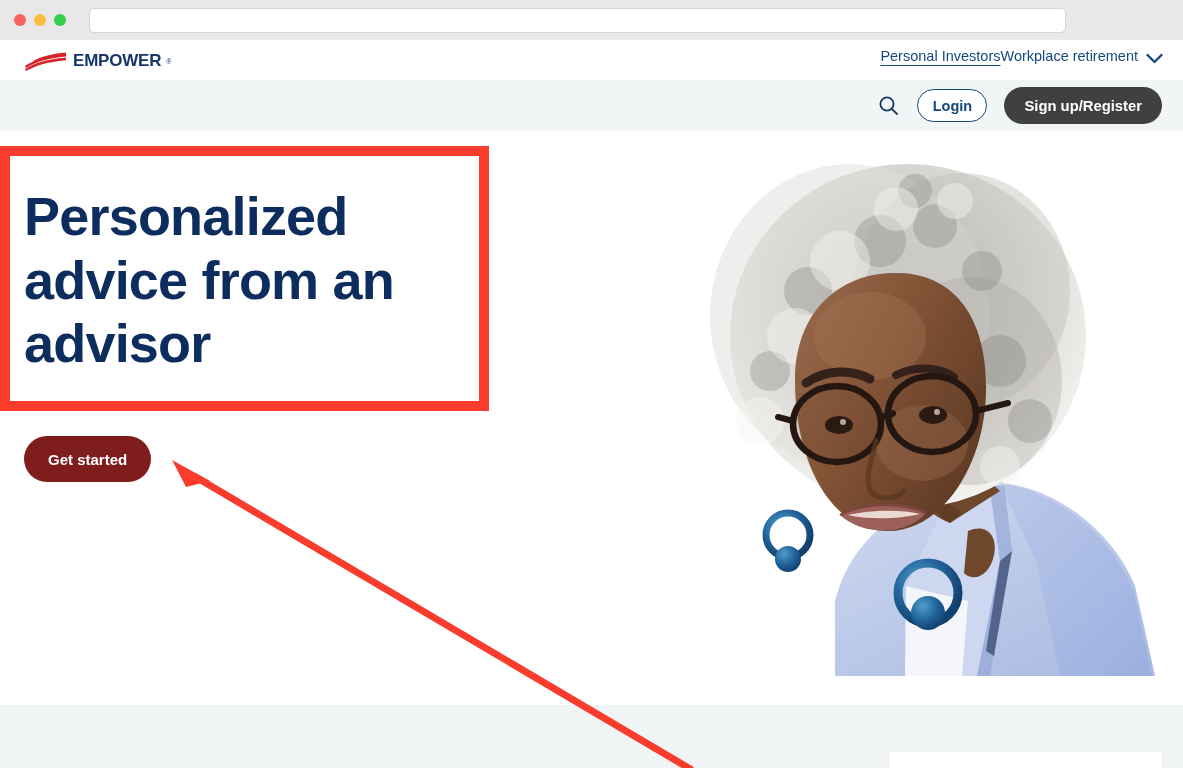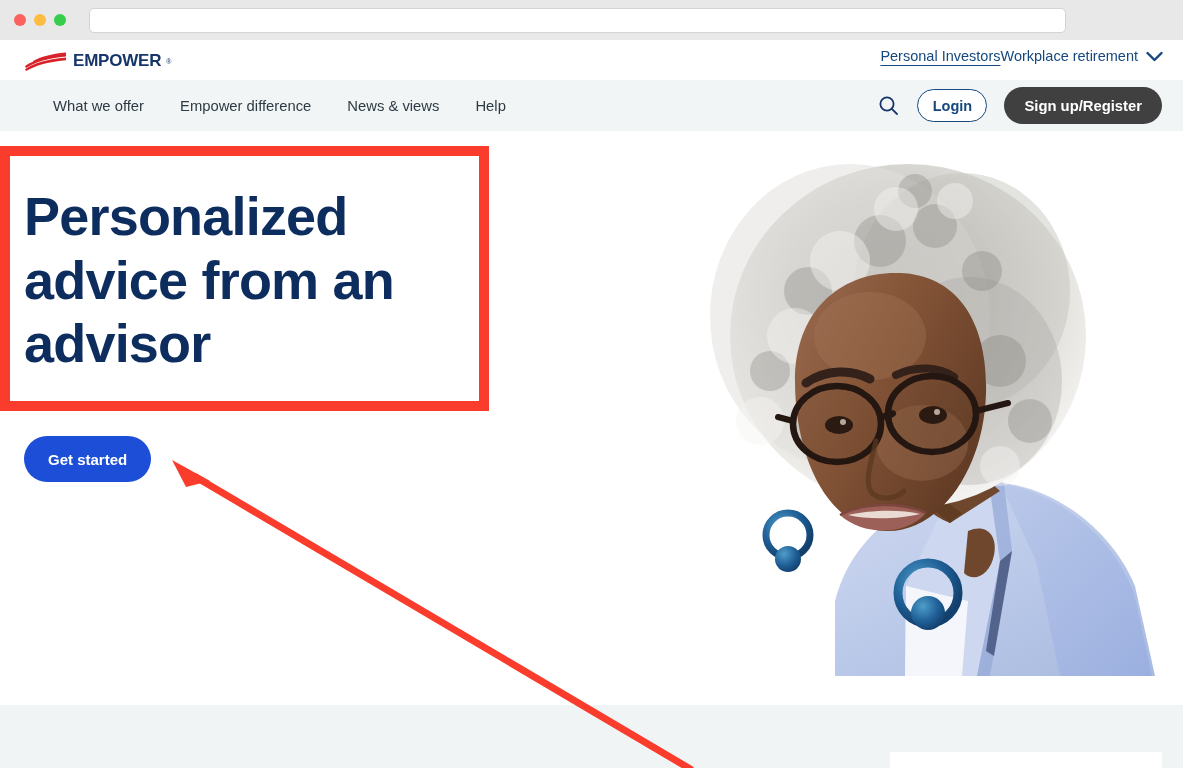--- a/index.html
+++ b/index.html
@@ -58,21 +58,21 @@
   #utility-links {
     position: absolute; right: 20px; top: 48px;
     display: flex; align-items: center; 
   }
   .utility-link {
     font-size: 14.5px; color: #14487f;
     text-decoration: none; white-space: nowrap;
     cursor: pointer;
   }
   .utility-link.active { text-decoration: underline; text-underline-offset: 4px; }
-  .utility-link-group { display: flex; align-items: center; gap: 8px; cursor: pointer; }
+  .utility-link-group { display: flex; align-items: flex-end; gap: 8px; cursor: pointer; }
 
   
   #main-nav {
     position: absolute; left: 0; top: 80px;
     width: 1183px; height: 51px;
     background: #f1f5f6;
     display: flex; align-items: center;
   }
   #nav-links {
     position: absolute; left: 53px; top: 0;
@@ -133,21 +133,21 @@
     font-size: 54px; line-height: 1.18;
     font-weight: bold; color: #0d2d5e;
     letter-spacing: -0.8px;
     max-width: 450px;
     margin-top: 24px;
   }
   #get-started-button {
     position: absolute; left: 24px; top: 305px;
     height: 46px; padding: 0 24px;
     border: none; border-radius: 23px;
-    background: #1d4ed8;
+    background: #7f1d1d;
     color: #ffffff;
     font-size: 15px; font-weight: bold;
     font-family: "Liberation Sans", sans-serif;
     cursor: pointer;
   }
 
   
   #hero-portrait {
     position: absolute; left: 700px; top: 0;
     width: 483px; height: 545px;
@@ -209,26 +209,20 @@
   <a class="utility-link active" href="#">Personal Investors</a>
   <span class="utility-link-group">
     <span class="utility-link">Workplace retirement</span>
     <svg width="17" height="11" viewBox="0 0 17 11">
       <path d="M1.5 2 L8.5 9 L15.5 2" fill="none" stroke="#14487f" stroke-width="2.4" stroke-linecap="round" stroke-linejoin="round"></path>
     </svg>
   </span>
 </div>
 
 <div id="main-nav">
-  <div id="nav-links">
-    <a class="nav-link" href="#">What we offer</a>
-    <a class="nav-link" href="#">Empower difference</a>
-    <a class="nav-link" href="#">News &amp; views</a>
-    <a class="nav-link" href="#">Help</a>
-  </div>
   <div id="nav-actions">
     <button id="search-button">
       <svg width="21" height="21" viewBox="0 0 21 21">
         <circle cx="9" cy="9" r="6.6" fill="none" stroke="#16366b" stroke-width="1.8"></circle>
         <line x1="13.8" y1="13.8" x2="19" y2="19" stroke="#16366b" stroke-width="1.8" stroke-linecap="round"></line>
       </svg>
     </button>
     <button id="login-button">Login</button>
     <button id="signup-button">Sign up/Register</button>
   </div>

